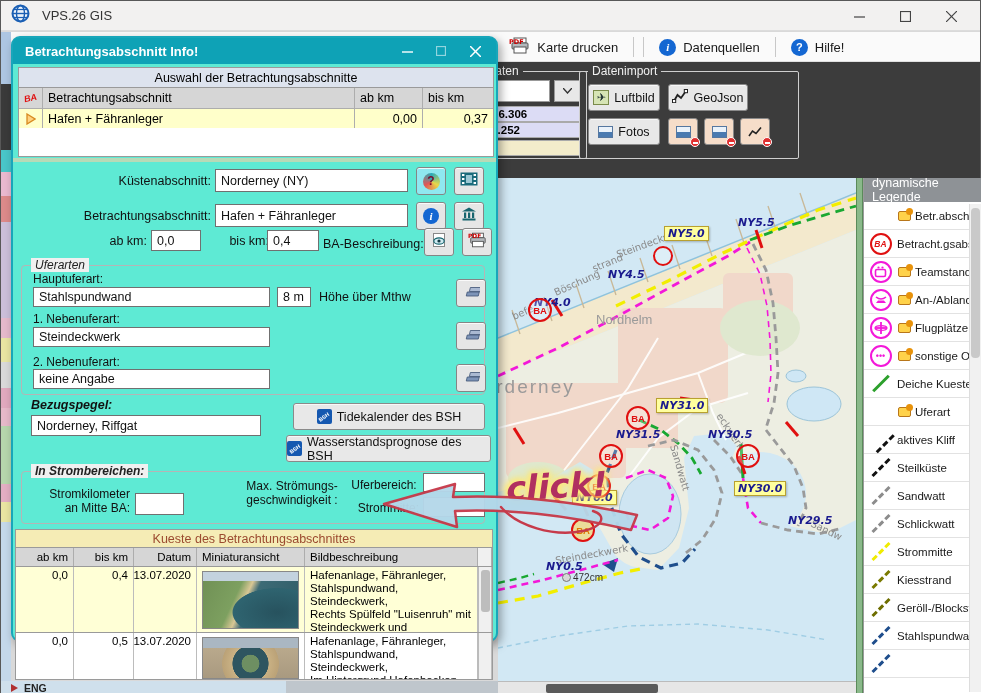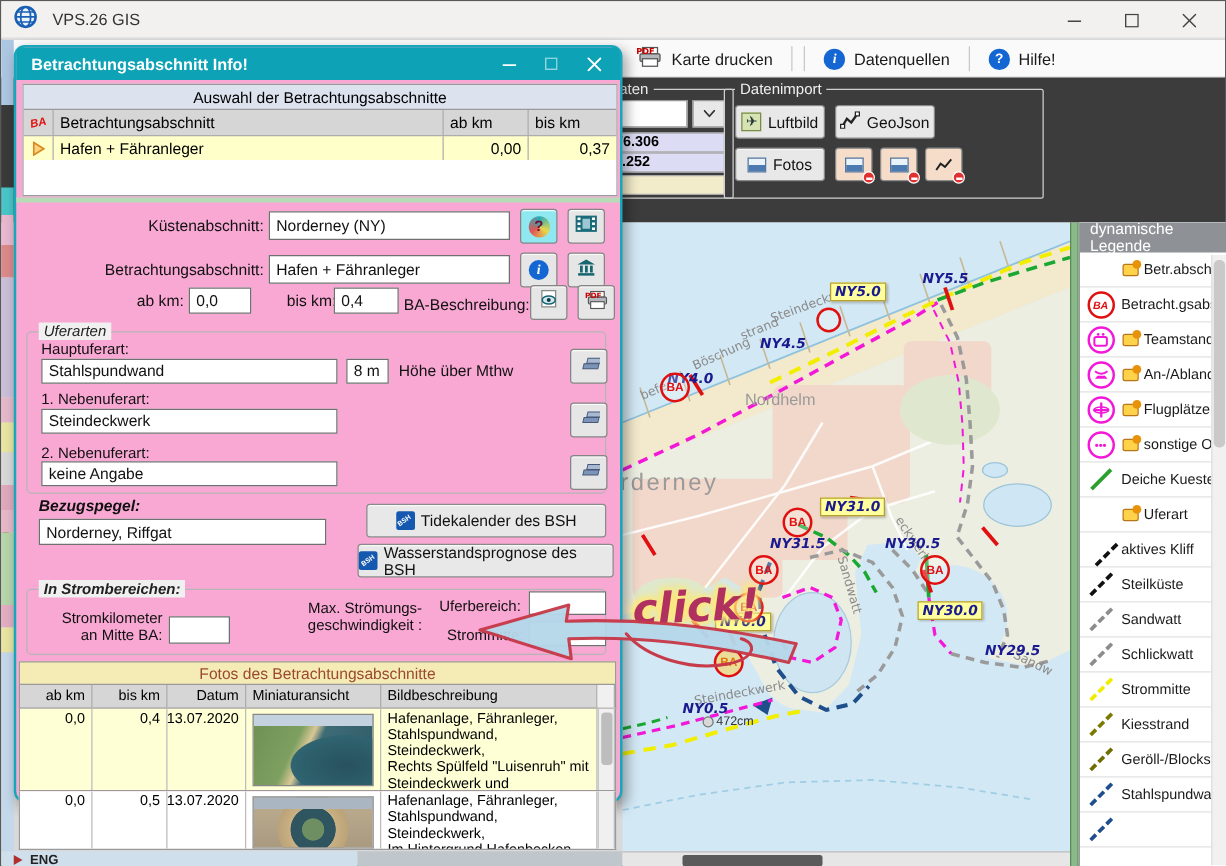--- a/index.html
+++ b/index.html
@@ -55,21 +55,21 @@
   .lg-info::before{content:"";position:absolute;right:-3px;top:-4px;width:7px;height:7px;border-radius:50%;background:#e8920a}
   .bacirc{width:22px;height:22px;border:2px solid #e01010;border-radius:50%;color:#e01010;font-weight:bold;font-size:8.5px;font-style:italic;display:flex;align-items:center;justify-content:center}
   .mgc{width:22px;height:22px;border:2.2px solid #f318d9;border-radius:50%;display:flex;align-items:center;justify-content:center;color:#f318d9}
   .dash-sw{transform:rotate(-45deg);width:24px}
   .dash-sw .fg{border-top:3.5px dashed #000;width:24px}
   .dash-sw .bgl{border-top:7px solid #ffee00;width:26px;margin-bottom:-5.5px;margin-left:-1px}
   .lsolid{transform:rotate(-45deg);width:22px;border-top:3.5px solid #2ca02c}
   .lg-scroll{position:absolute;right:1px;top:26px;width:12px;height:488px;background:#f1f1f1;border-left:1px solid #ddd}
   .lg-thumb{position:absolute;left:1px;top:4px;width:9px;height:150px;background:#c9c9c9;border-radius:4px}
   
-  .dialog{position:absolute;left:10px;top:35px;width:487px;height:606px;background:#f9a8d4;border:2.5px solid #18a6ba;border-radius:9px;z-index:10;box-shadow:3px 4px 10px rgba(0,0,0,.35)}
+  .dialog{position:absolute;left:10px;top:35px;width:487px;height:606px;background:#5eead4;border:2.5px solid #18a6ba;border-radius:9px;z-index:10;box-shadow:3px 4px 10px rgba(0,0,0,.35)}
   .dtitle{position:absolute;left:0;top:0;right:0;height:26px;background:#0ea2b6;border-radius:5px 5px 0 0;display:flex;align-items:center;color:#fff}
   .dtitle .txt{font-size:13px;font-weight:bold;margin-left:12px}
   .dwb{width:34px;height:24px;display:flex;align-items:center;justify-content:center;color:#fff;font-size:13px}
   .dlab{position:absolute;font-size:12.5px;color:#111;white-space:nowrap}
   .din{position:absolute;background:#fff;border:1px solid #707070;font-size:12.5px;color:#111;display:flex;align-items:center;padding:0 5px}
   .sqbtn{position:absolute;width:30px;height:28px;background:#e6e6e6;border:1px solid #858585;border-radius:3px;display:flex;align-items:center;justify-content:center;box-shadow:inset 0 1px 0 rgba(255,255,255,.8)}
   .gbox{position:absolute;border:1px solid #b5b5b5;border-radius:4px}
   .gtitle{position:absolute;font-size:12px;font-style:italic;background:#f0f0f0;padding:0 4px;color:#222}
   .seltbl{position:absolute;left:5px;top:29px;width:476px;border:1px solid #9a9a9a;background:#fff;font-size:12.5px}
   .selhead{height:20px;background:#dde3ee;display:flex;align-items:center;justify-content:center;border-bottom:1px solid #9a9a9a}
@@ -184,21 +184,21 @@
           <span>X: 32.376.306</span>
         </div>
       <div class="field" style="left:8px;top:50px;width:130px;height:16px;background:#dcdcf5;border-color:#aaa;font-weight:bold">
           <span>Y: 5.953.252</span>
         </div>
       <div class="field" style="left:8px;top:68px;width:130px;height:16px;background:#f3eccb;border-color:#aaa">
           <span>63 532</span>
         </div>
     </div>
 
-    <div class="gbx" style="left:578px;top:9px;width:256px;height:88px">
+    <div class="gbx" style="left:578px;top:9px;width:220px;height:88px">
       <span class="gti">Datenimport</span>
       <div class="pbtn" style="position:absolute;left:8px;top:12px;width:72px;height:27px">
         <span class="ic-luft">✈</span>
           <span>Luftbild</span>
       </div>
       <div class="pbtn" style="position:absolute;left:88px;top:12px;width:80px;height:27px">
         <span><svg width="16" height="14">
               <polyline points="2,12 5.5,6 9,9 14,2" fill="none" stroke="#222" stroke-width="1.8"></polyline>
               <rect x="0.5" y="10.5" width="3.2" height="3.2" fill="#fff" stroke="#222"></rect>
               <rect x="12.3" y="0.5" width="3.2" height="3.2" fill="#fff" stroke="#222"></rect>
@@ -729,21 +729,21 @@
     <span class="dlab" style="left:25px;top:463px;width:92px;text-align:right;font-size:12px">an Mitte BA:</span>
     <div class="din" style="left:122px;top:455px;width:49px;height:22px"></div>
     <span class="dlab" style="left:228px;top:441px;width:102px;text-align:center;font-size:12px">Max. Strömungs-</span>
     <span class="dlab" style="left:228px;top:455px;width:102px;text-align:center;font-size:12px">geschwindigkeit :</span>
     <span class="dlab" style="left:336px;top:440px;width:70px;text-align:center;font-size:12px">Uferbereich:</span>
     <div class="din" style="left:410px;top:435px;width:62px;height:19px"></div>
     <span class="dlab" style="left:336px;top:463px;width:70px;text-align:right;font-size:12px">Strommitte:</span>
     <div class="din" style="left:410px;top:459px;width:62px;height:20px"></div>
 
     <div class="ftbl">
-      <div class="ft-title">Fotos des Betrachtungsabschnitte</div>
+      <div class="ft-title">Kueste des Betrachtungsabschnittes</div>
       <div class="ft-cols">
         <div class="f0">ab km</div>
         <div class="f1">bis km</div>
         <div class="f2">Datum</div>
         <div class="f3" style="justify-content:flex-start;align-items:center">Miniaturansicht</div>
         <div class="f4">Bildbeschreibung</div>
         <div class="fsb" style="border-left:none"></div>
       </div>
       <div class="ftr" style="background:#ffffd6;height:66px;overflow:hidden">
         <div class="f0">0,0</div>

